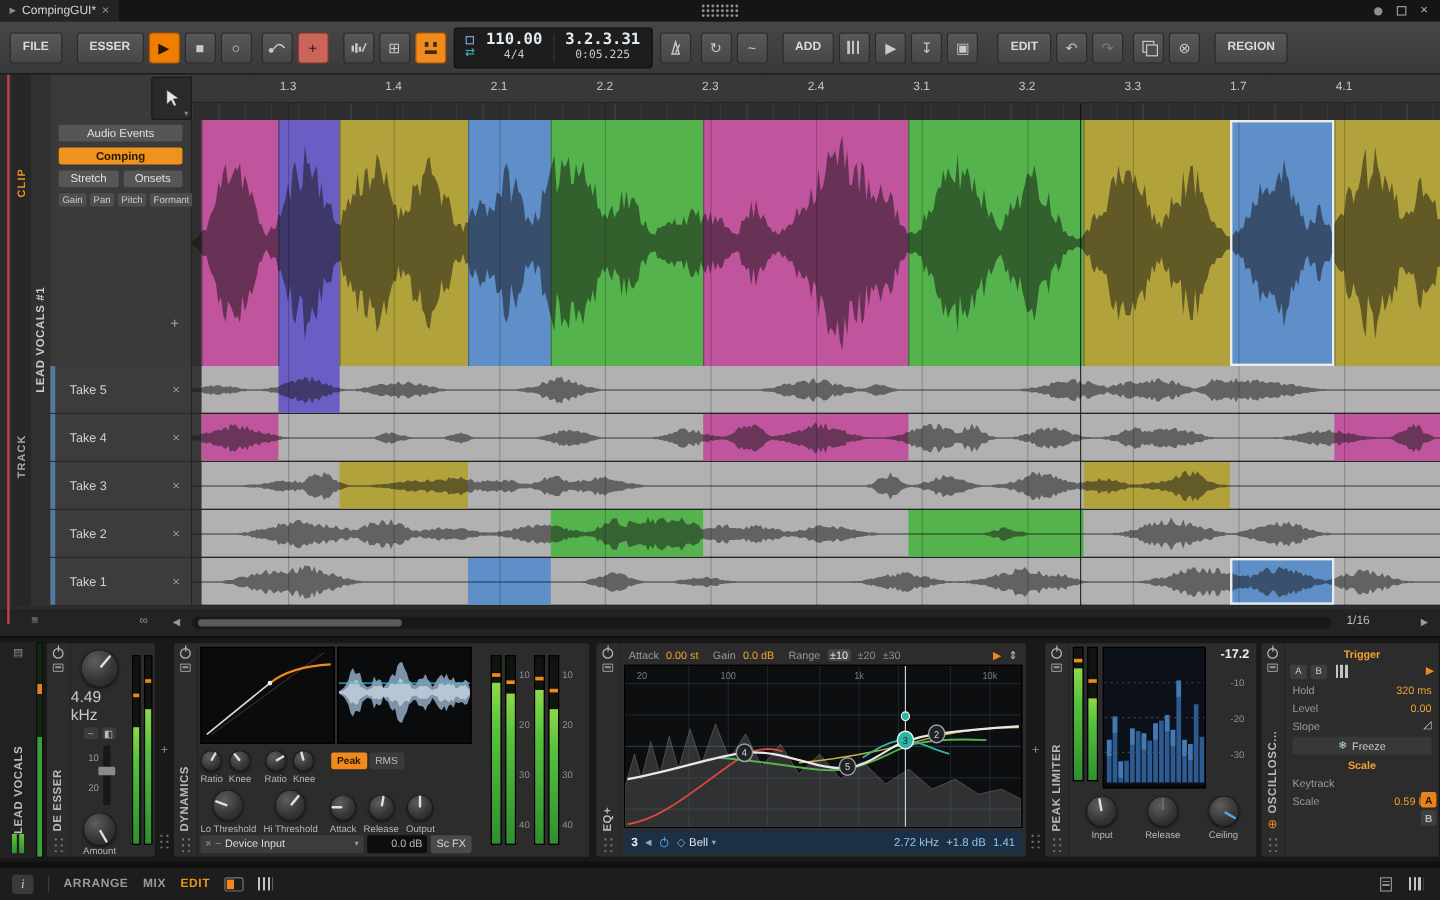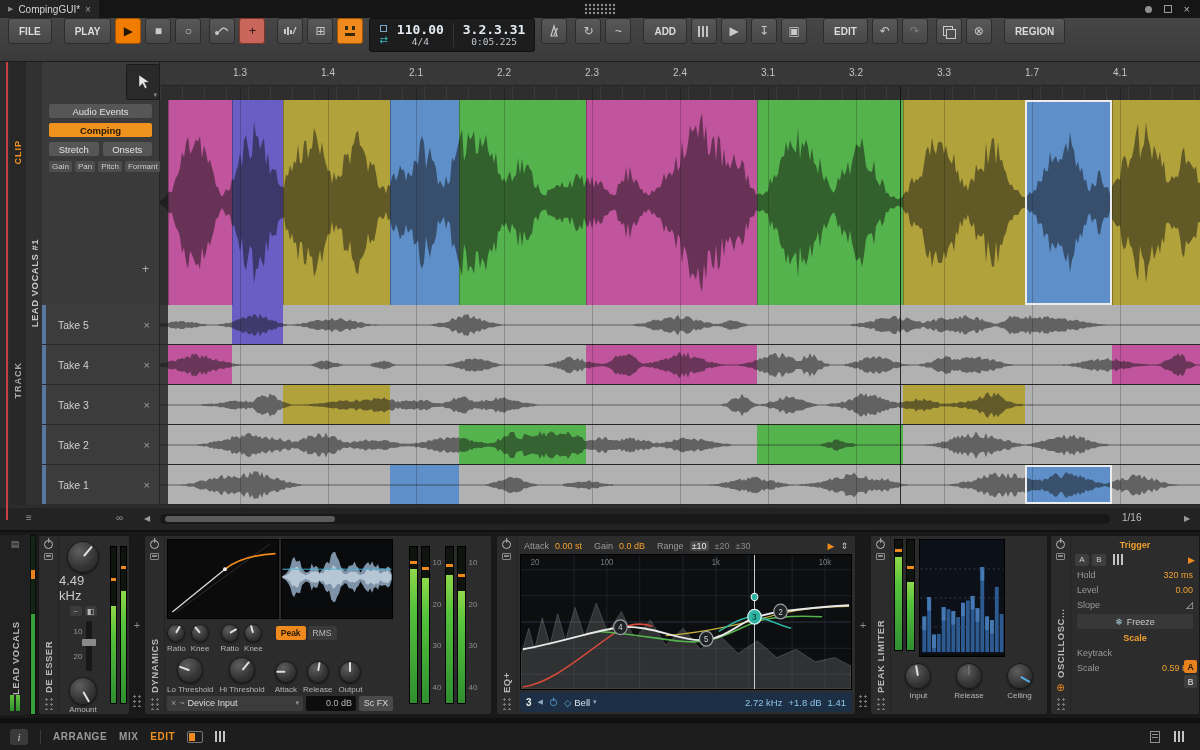--- a/index.html
+++ b/index.html
@@ -13,21 +13,21 @@
 #titlebar .tab{display:flex;align-items:center;gap:5px;background:#242424;height:18px;padding:0 8px;font-size:10px;color:#d6d6d6}
 #titlebar .tab .arr{font-size:7px;color:#8a8a8a}
 #titlebar .tab .tx{color:#9a9a9a;font-size:10px}
 #logo{position:absolute;left:50%;top:3px;transform:translateX(-50%)}
 #winctl{margin-left:auto;display:flex;align-items:center;gap:12px;padding-right:10px}
 #winctl .dot{width:7px;height:7px;border-radius:50%;background:#8f8f8f}
 #winctl .sq{width:8px;height:8px;border:1px solid #9a9a9a}
 #winctl .x{font-size:11px;color:#b5b5b5;line-height:1}
 
 
-#toolbar{position:absolute;top:18px;left:0;right:0;height:44px;background:linear-gradient(#464646,#3a3a3a);border-bottom:1px solid #1d1d1d;display:flex;align-items:flex-start;padding:0 8px}
+#toolbar{position:absolute;top:18px;left:0;right:0;height:44px;background:linear-gradient(#464646,#3a3a3a);border-bottom:1px solid #1d1d1d;display:flex;align-items:center;padding:0 8px}
 .tbtn{height:26px;padding:0 10px;background:linear-gradient(#585858,#474747);border:1px solid #2c2c2c;border-radius:3px;color:#dcdcdc;font-size:10px;font-weight:bold;display:flex;align-items:center;justify-content:center}
 .tico{width:26px;height:26px;background:linear-gradient(#585858,#474747);border:1px solid #2c2c2c;border-radius:3px;color:#c9c9c9;font-size:12px;display:flex;align-items:center;justify-content:center}
 .tico.orange{background:#f07d00;color:#241703;border-color:#a45400}
 .tico.active{background:#f08a1e;color:#241703;border-color:#a45400}
 .tico.red{background:#c9655a;color:#2a1512;border-color:#7e352c}
 .sp4{width:4px}.sp8{width:8px}.sp12{width:12px}.sp16{width:16px}
 #cluster{height:34px;background:#1d1d1d;border:1px solid #101010;border-radius:3px;display:flex;align-items:center;gap:9px;padding:0 9px;margin:0 6px}
 #cluster .micons{display:flex;flex-direction:column;align-items:center;gap:3px}
 #cluster .msq{width:7px;height:7px;border:1px solid #7ba6cc}
 #cluster .sync{color:#39b7c0;font-size:10px;line-height:1}
@@ -206,21 +206,21 @@
     <div id="winctl">
       <span class="dot"></span>
       <span class="sq"></span>
       <span class="x">×</span>
     </div>
   </div>
 
   <div id="toolbar">
     <div class="tbtn">FILE</div>
     <div class="sp12"></div>
-    <div class="tbtn">PLAY</div>
+    <div class="tbtn">ESSER</div>
     <div class="sp4"></div>
     <div class="tico orange">
         <span>▶</span>
       </div>
     <div class="sp4"></div>
     <div class="tico">
         <span>■</span>
       </div>
     <div class="sp4"></div>
     <div class="tico">
@@ -774,20 +774,26 @@
                 <rect x="67" y="79.2" width="4" height="36.8" fill="#2d5a91"></rect>
                 <rect x="67" y="79.2" width="4" height="14.0" fill="#4579b4"></rect>
                 <rect x="72" y="82.9" width="4" height="33.1" fill="#2d5a91"></rect>
                 <rect x="72" y="82.9" width="4" height="14.0" fill="#4579b4"></rect>
                 <rect x="77" y="48.5" width="4" height="67.5" fill="#2d5a91"></rect>
                 <rect x="82" y="76.6" width="4" height="39.4" fill="#2d5a91"></rect>
                 <line x1="0" y1="30" x2="86" y2="30" stroke="#39424d" stroke-dasharray="2,3"></line>
                 <line x1="0" y1="60" x2="86" y2="60" stroke="#39424d" stroke-dasharray="2,3"></line>
                 <line x1="0" y1="90" x2="86" y2="90" stroke="#39424d" stroke-dasharray="2,3"></line>
               </svg></div>
+          <div style="position:relative;width:34px">
+            <div style="position:absolute;top:0;right:2px;font-size:10.5px;font-weight:bold;color:#ececec">-17.2</div>
+            <span style="position:absolute;top:26px;right:6px;font-size:8px;color:#8f8f8f">-10</span>
+            <span style="position:absolute;top:56px;right:6px;font-size:8px;color:#8f8f8f">-20</span>
+            <span style="position:absolute;top:86px;right:6px;font-size:8px;color:#8f8f8f">-30</span>
+          </div>
         </div>
         <div style="display:flex;justify-content:space-around;align-items:flex-end;margin-top:6px">
           <div class="kwrap">
               <div class="knob k26" style="--angle:-10deg"></div>
               <div class="klabel">Input</div>
             </div>
           <div class="kwrap">
               <div class="knob k26 dark" style="--angle:0deg"></div>
               <div class="klabel">Release</div>
             </div>

